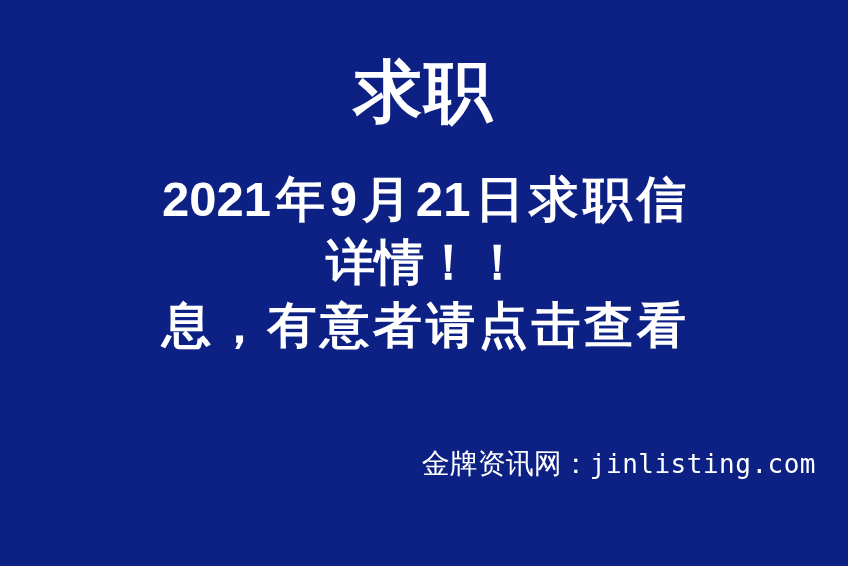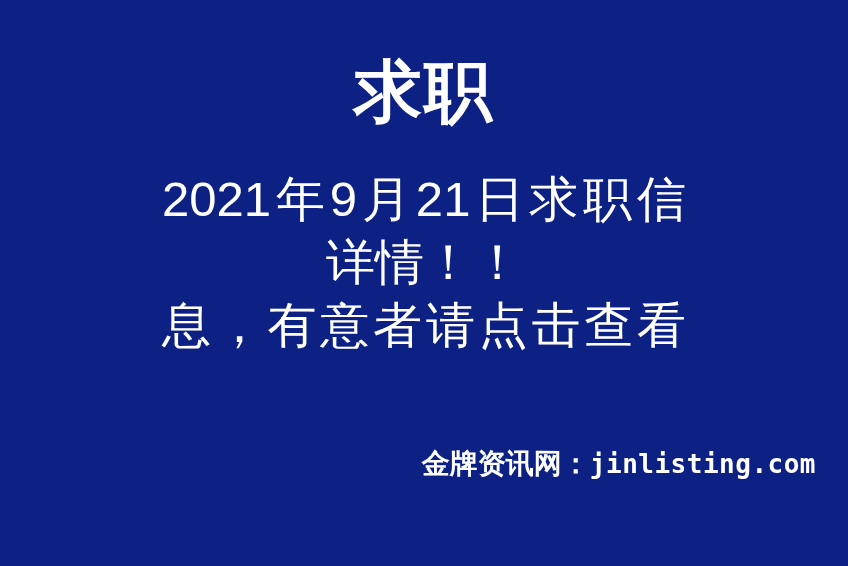--- a/index.html
+++ b/index.html
@@ -41,21 +41,21 @@
   .message {
     position: absolute;
     top: 168px;
     left: 50%;
     transform: translateX(-50%);
     width: 524px;
     text-align: center;
     color: #ffffff;
     font-size: 49px;
     line-height: 63px;
-    font-weight: normal;
+    font-weight: bold;
     letter-spacing: 0px;
   }
   .message .msg-line {
     display: block;
     white-space: nowrap;
   }
   .message .msg-line.line-1,
   .message .msg-line.line-2 {
     text-align: justify;
     text-align-last: justify;
@@ -67,21 +67,21 @@
     position: absolute;
     left: 0;
     top: 448px;
     width: 848px;
     padding-right: 32px;
     box-sizing: border-box;
     text-align: right;
     color: #ffffff;
     font-size: 28px;
     line-height: 32px;
-    font-weight: bold;
+    font-weight: normal;
     white-space: nowrap;
   }
   .credit .credit-site {
     font-family: "Liberation Sans", "DejaVu Sans", sans-serif;
   }
   .credit .credit-url {
     font-family: "DejaVu Sans Mono", "Liberation Mono", monospace;
     font-size: 26px;
     letter-spacing: 0.5px;
   }

